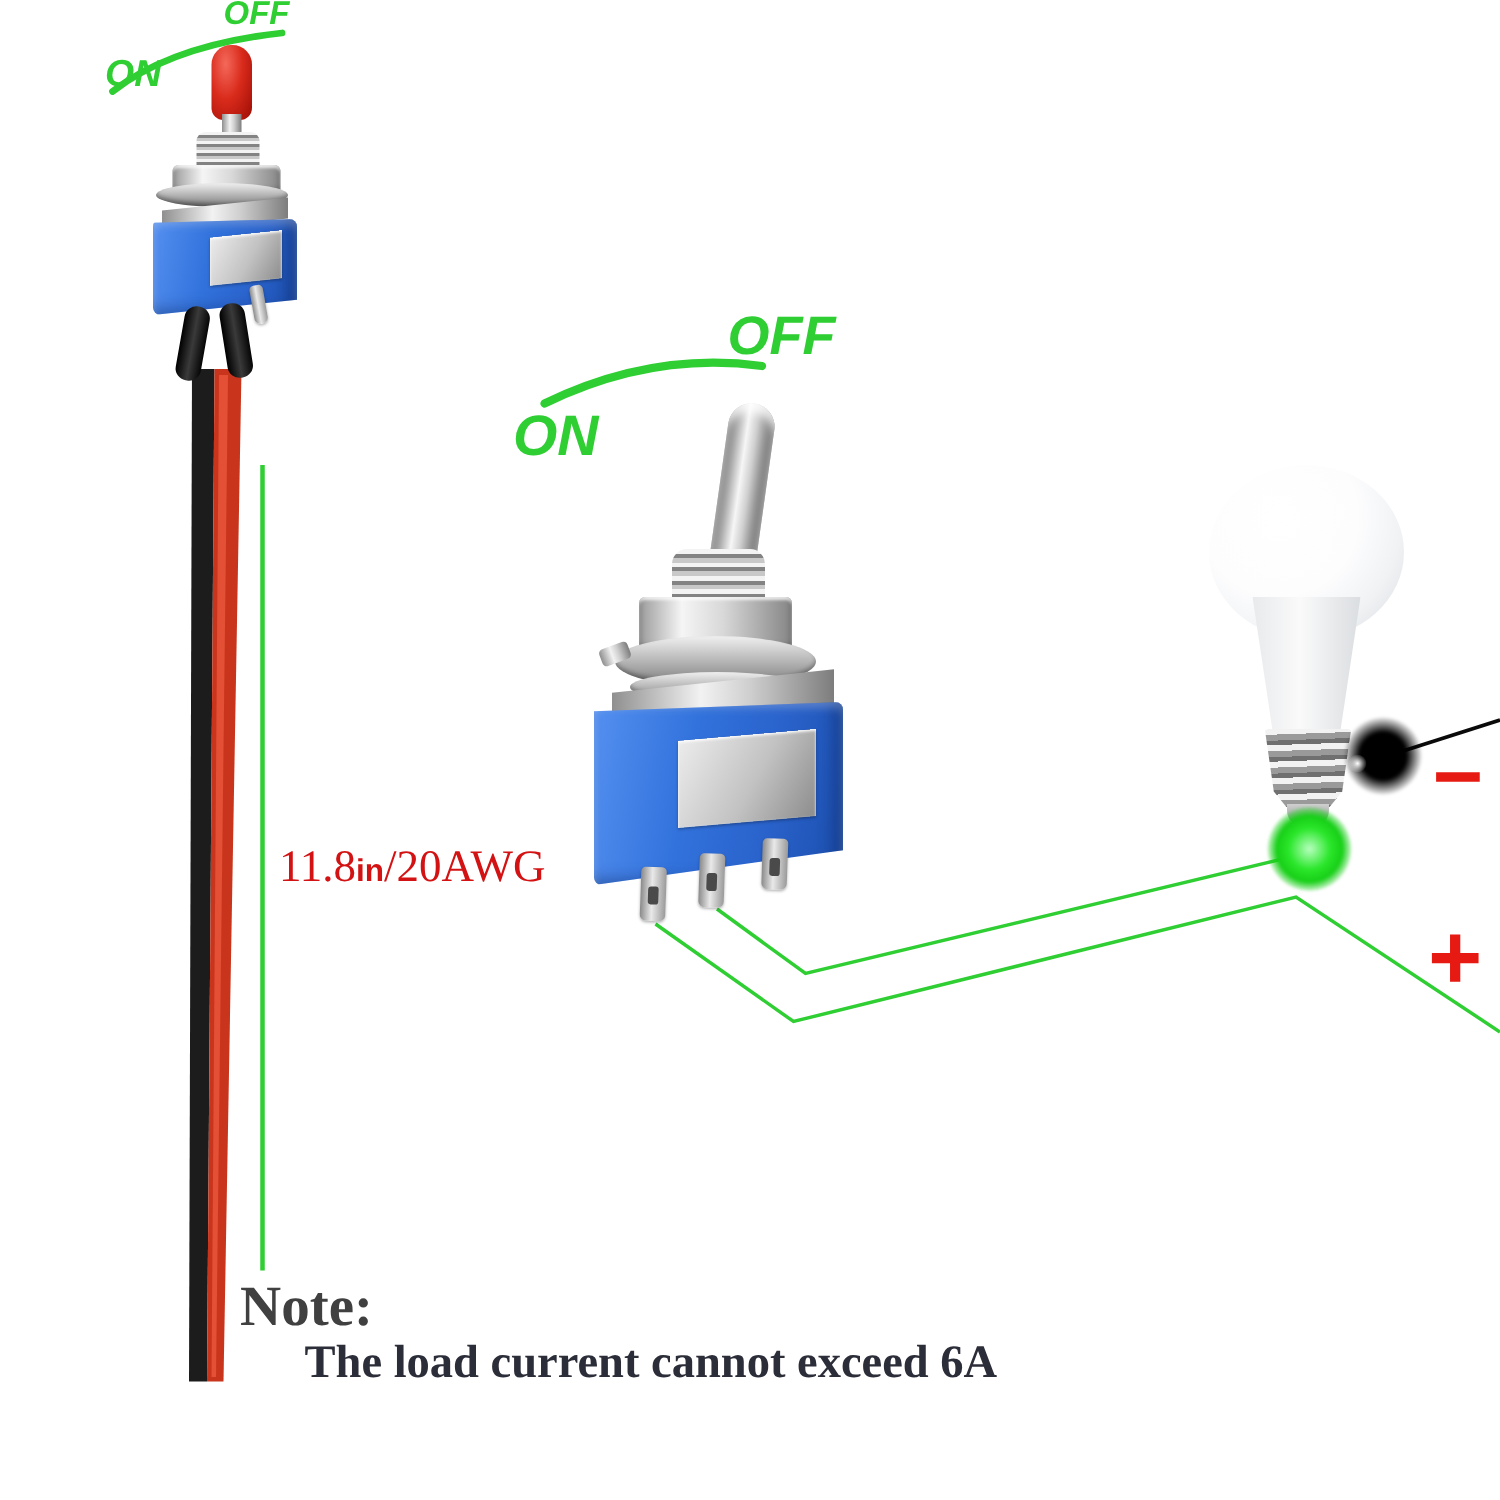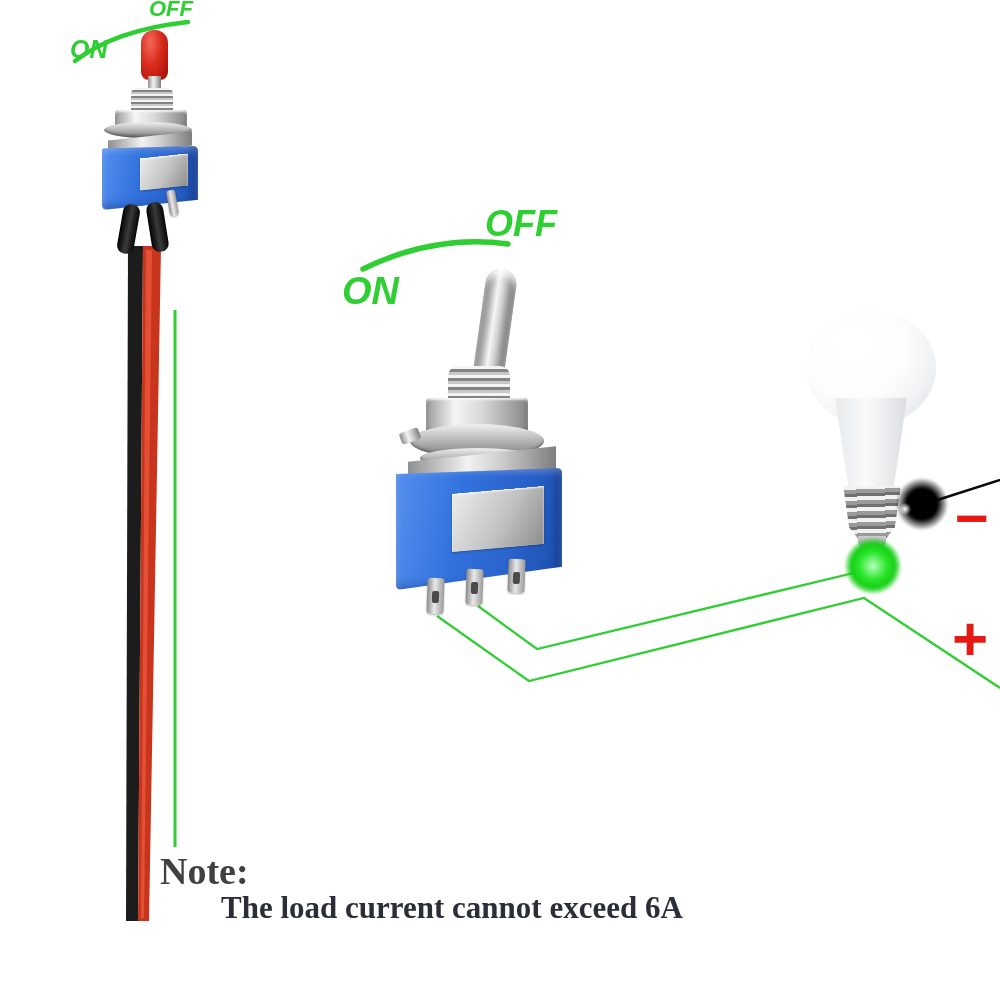--- a/index.html
+++ b/index.html
@@ -88,20 +88,23 @@
     <div class="abs blue-body" style="left:102px;top:146px;width:96px;height:64px;clip-path:polygon(0 4%,100% 0,100% 84%,0 100%);"></div>
     <div class="abs front-plate" style="left:140px;top:156px;width:48px;height:32px;transform:skewY(-6deg);"></div>
     <div class="abs pin" style="left:168px;top:190px;width:9px;height:26px;transform:rotate(-10deg);"></div>
     <div class="abs sleeve" style="left:120px;top:204px;width:17px;height:50px;transform:rotate(10deg);"></div>
     <div class="abs sleeve" style="left:149px;top:202px;width:17px;height:50px;transform:rotate(-9deg);"></div>
   </div>
 
   <span class="green-label" style="left:149px;top:-2px;font-size:22px;">OFF</span>
   <span class="green-label" style="left:70px;top:37px;font-size:25px;">ON</span>
 
+  <div class="dim-label" style="left:186px;top:563px;font-size:30px;">
+    <span>11.8</span><span class="u">in</span><span>/20AWG</span>
+  </div>
 
   <div class="grp">
     <div class="abs" style="left:473px;top:268px;width:31px;height:110px;border-radius:16px 16px 6px 6px;
                 transform:rotate(8deg);transform-origin:50% 95%;
                 background:linear-gradient(90deg,#6f6f6f 0%,#f6f6f6 42%,#cfcfcf 62%,#5f5f5f 100%);
                 box-shadow:inset 0 6px 6px rgba(255,255,255,.8);"></div>
     <div class="abs threads" style="left:448px;top:366px;width:62px;height:50px;border-radius:10px 10px 3px 3px;"></div>
     <div class="abs nut" style="left:426px;top:398px;width:102px;height:36px;"></div>
     <div class="abs washer" style="left:410px;top:424px;width:134px;height:34px;"></div>
     <div class="abs metal" style="left:400px;top:430px;width:20px;height:12px;transform:rotate(-20deg);border-radius:3px;"></div>
@@ -132,15 +135,15 @@
   </div>
 
   <div class="abs glow-dot" id="black-dot" style="left:896px;top:478px;width:52px;height:52px;"></div>
   <div class="abs glow-dot" id="white-spark" style="left:899px;top:503px;width:12px;height:12px;"></div>
   <div class="abs glow-dot" id="green-dot" style="left:845px;top:538px;width:56px;height:56px;"></div>
 
   <span class="polarity" style="left:955px;top:489px;font-size:58px;">−</span>
   <span class="polarity" style="left:952px;top:608px;font-size:62px;">+</span>
 
   <span class="note-head" style="left:160px;top:852px;">Note:</span>
-  <span class="note-body" style="left:221px;top:892px;">The load current cannot exceed 6A</span>
+  <span class="note-body" style="left:203px;top:892px;">The load current cannot exceed 6A</span>
 
 </div>
 
 </body></html>

